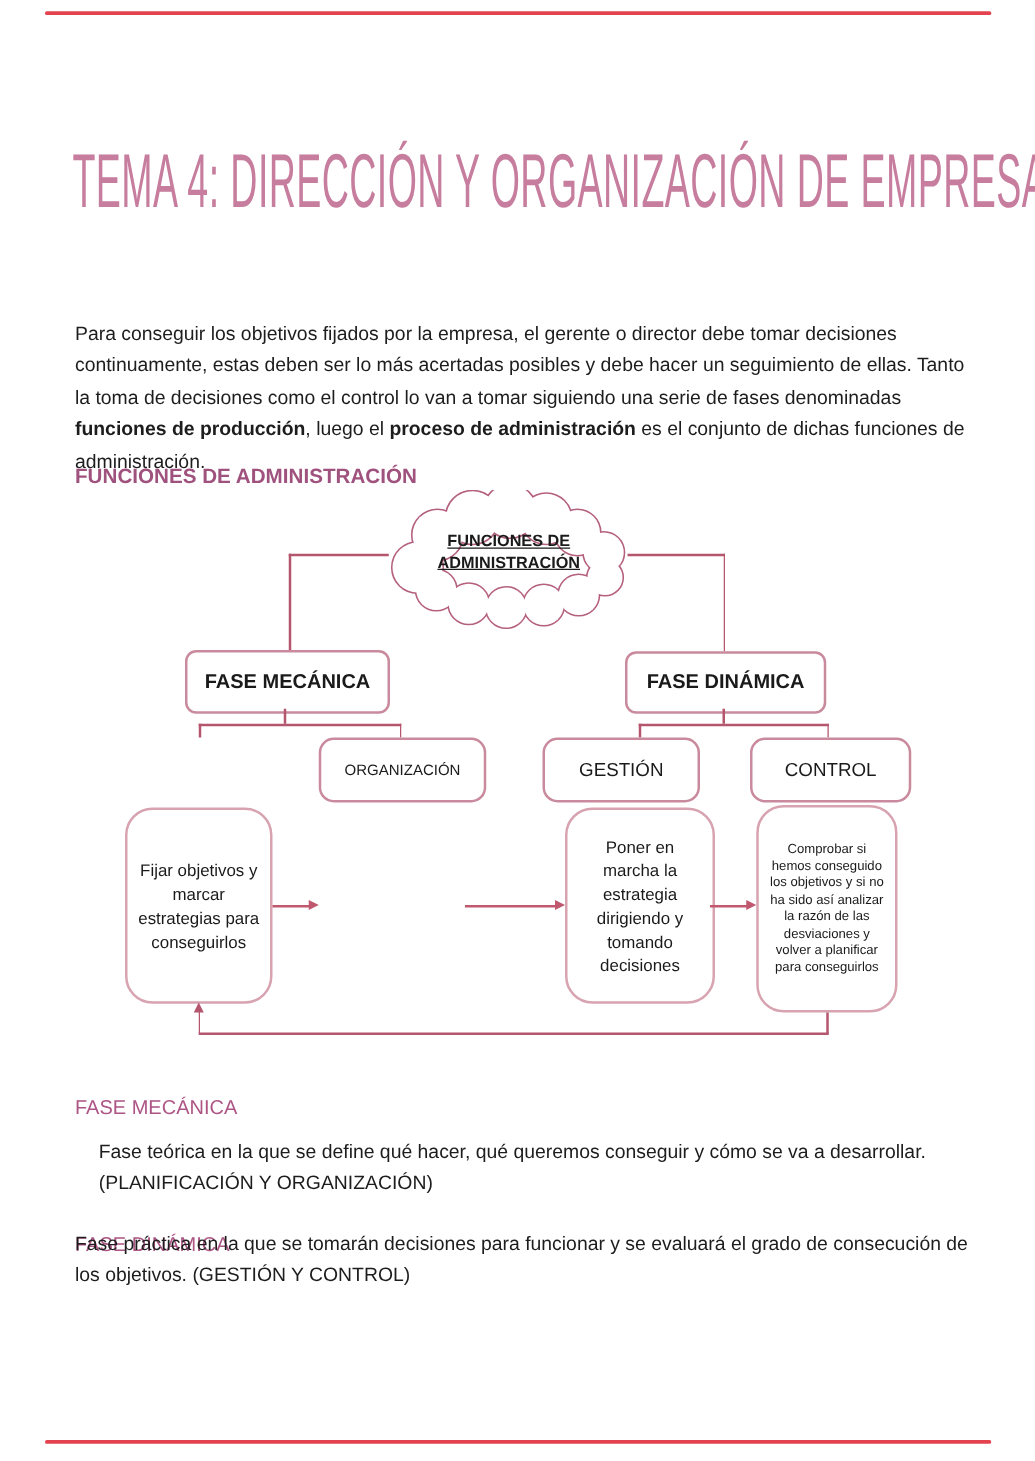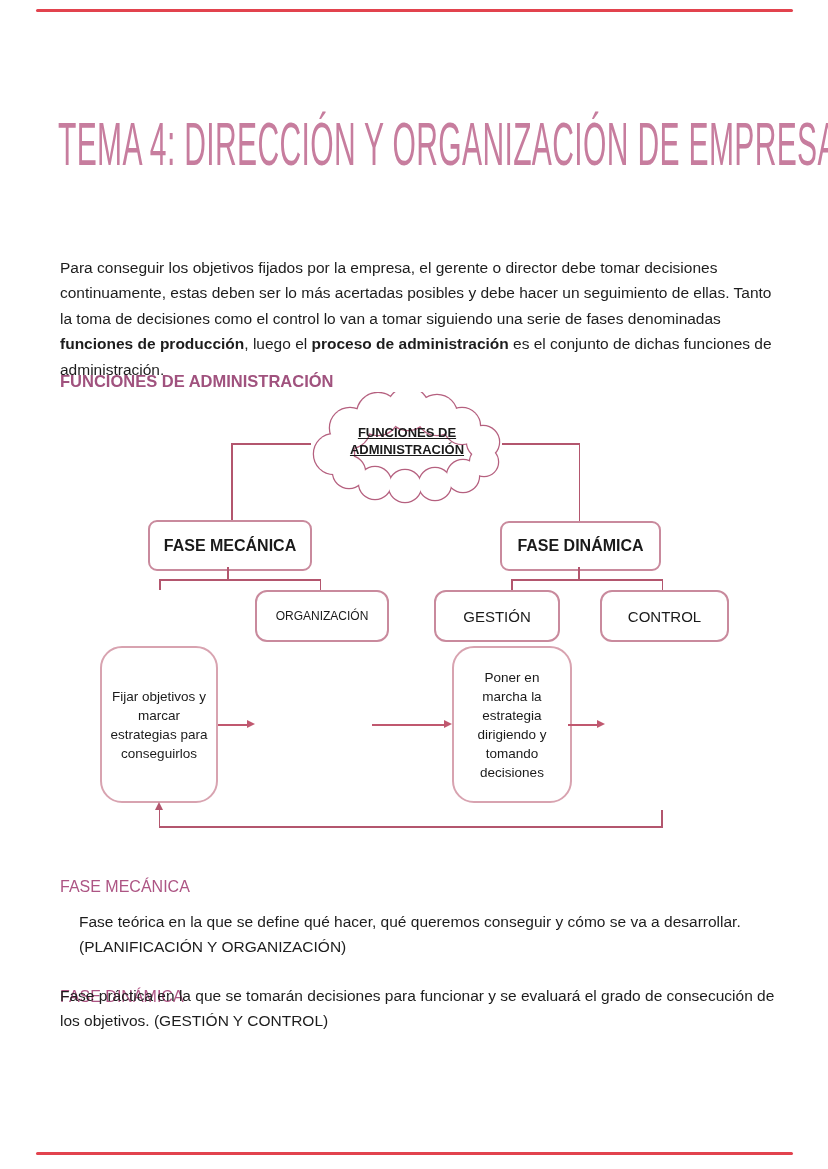--- a/index.html
+++ b/index.html
@@ -131,20 +131,21 @@
   <div class="line hline" style="left:511px;top:579px;width:152px;"></div>
   <div class="line vline" style="left:511px;top:579px;height:11px;"></div>
   <div class="line vline" style="left:661.5px;top:579px;height:11px;"></div>
 
   <div class="dbox sub-small" style="left:255px;top:590px;width:130px;height:48px;">ORGANIZACIÓN</div>
   <div class="dbox sub-big" style="left:434px;top:590px;width:122px;height:48px;">GESTIÓN</div>
   <div class="dbox sub-big" style="left:600px;top:590px;width:125px;height:48px;">CONTROL</div>
 
   <div class="dbox desc" style="left:100px;width:118px;">Fijar objetivos y marcar estrategias para conseguirlos</div>
   <div class="dbox desc" style="left:452px;width:120px;">Poner en marcha la estrategia dirigiendo y tomando decisiones</div>
+  <div class="dbox desc desc4" style="left:605px;width:113px;">Comprobar si hemos conseguido los objetivos y si no ha sido así analizar la razón de las desviaciones y volver a planificar para conseguirlos</div>
 
   <div class="arrow-line" style="left:218px;width:30px;"></div>
   <div class="arrow-head-right" style="left:247px;"></div>
   <div class="arrow-line" style="left:372px;width:73px;"></div>
   <div class="arrow-head-right" style="left:444px;"></div>
   <div class="arrow-line" style="left:568px;width:30px;"></div>
   <div class="arrow-head-right" style="left:597px;"></div>
 
   <div class="line vline" style="left:661px;top:810px;height:17px;"></div>
   <div class="line hline" style="left:158.5px;top:826px;width:504px;"></div>

